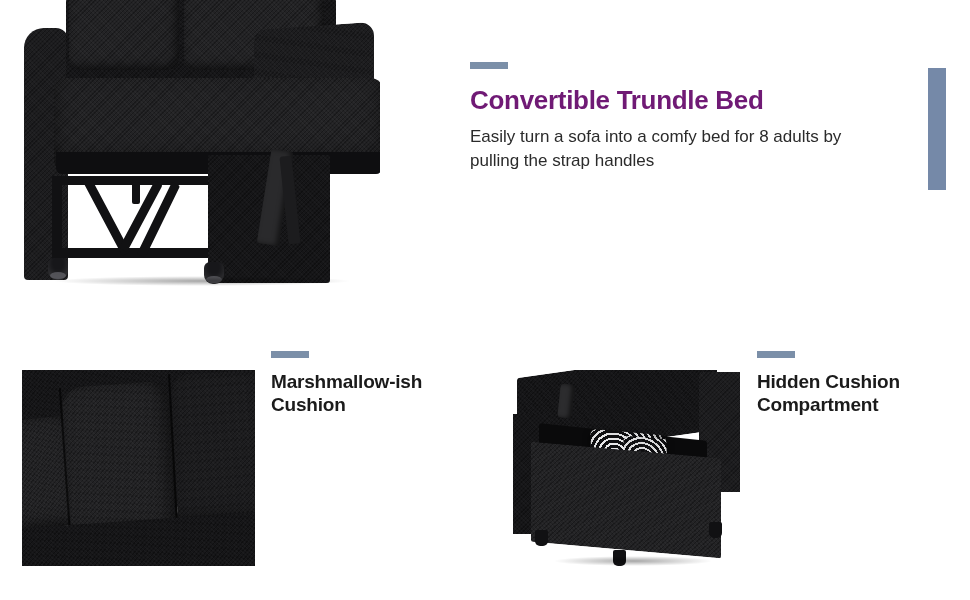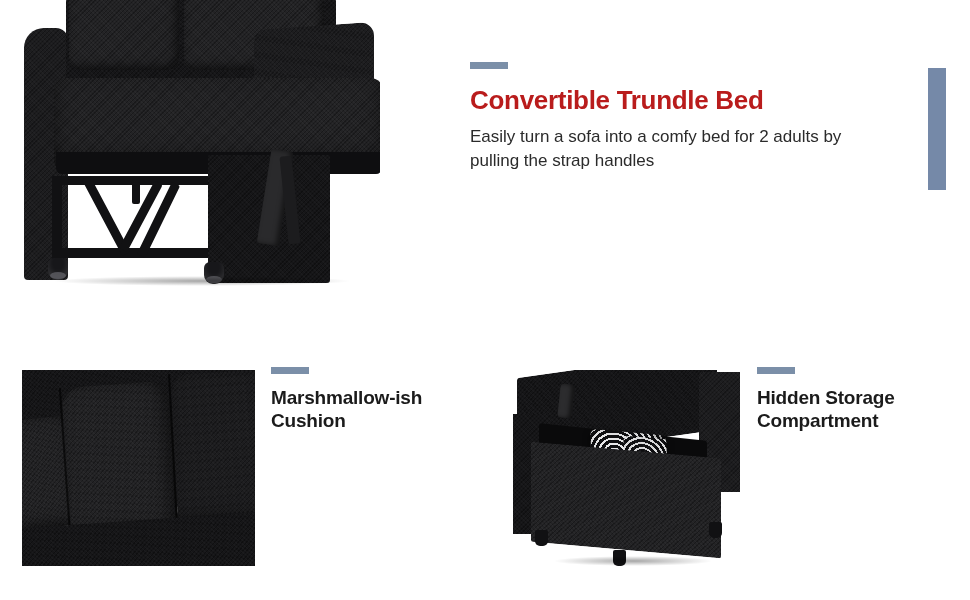--- a/index.html
+++ b/index.html
@@ -29,21 +29,21 @@
   .edge-bar {
     position: absolute;
     width: 18px;
     background: #7589a8;
   }
 
   
   .headline {
     font-size: 26px;
     font-weight: bold;
-    color: #b91c1c;
+    color: #701a75;
     letter-spacing: -0.3px;
     line-height: 1.18;
     margin: 0;
   }
   .subcopy {
     font-size: 17px;
     font-weight: 300;
     color: #2b2b2b;
     line-height: 1.42;
     margin: 0;
@@ -82,21 +82,21 @@
   
   .feat-photo {
     position: absolute;
     top: 370px;
     height: 196px;
     overflow: hidden;
   }
   .feat-photo.left  { left: 22px;  width: 233px; }
   .feat-photo.right { left: 513px; width: 227px; }
 
-  .feat-copy { position: absolute; top: 367px; }
+  .feat-copy { position: absolute; top: 351px; }
   .feat-copy.left  { left: 271px; width: 215px; }
   .feat-copy.right { left: 757px; width: 207px; }
   .feat-copy .accent-bar { margin-bottom: 13px; }
   .feat-copy .feature-body { margin-top: 12px; }
 
   
   .photo-canvas { position: absolute; inset: 0; background: #ffffff; }
 
   
   .fabric {
@@ -343,21 +343,21 @@
 
       <div class="h-wheel" style="left:26px; top:258px;"></div>
       <div class="h-wheel" style="left:182px; top:262px;"></div>
       <div class="s-shadow" style="left:30px; bottom:44px; width:300px;"></div>
     </div>
   </div>
 
   <div class="hero-copy">
     <span class="accent-bar"></span>
     <h1 class="headline">Convertible Trundle Bed</h1>
-    <p class="subcopy">Easily turn a sofa into a comfy bed for 2 adults by pulling the strap handles</p>
+    <p class="subcopy">Easily turn a sofa into a comfy bed for 8 adults by pulling the strap handles</p>
   </div>
 
   <div class="edge-bar" style="left:928px; top:68px; height:122px;"></div>
 
   <div class="feat-photo left">
     <div class="photo-canvas">
       <div class="c-back fabric-dark"></div>
       <div class="c-cushA fabric"></div>
       <div class="c-cushB fabric"></div>
       <div class="c-cushC fabric-mid"></div>
@@ -383,16 +383,16 @@
       <div class="s-body fabric"></div>
       <div class="s-leg" style="left:22px; top:160px;"></div>
       <div class="s-leg" style="left:100px; top:180px;"></div>
       <div class="s-leg" style="left:196px; top:152px;"></div>
       <div class="s-shadow"></div>
     </div>
   </div>
 
   <div class="feat-copy right">
     <span class="accent-bar"></span>
-    <h2 class="feature-title">Hidden Storage Compartment</h2>
+    <h2 class="feature-title">Hidden Cushion Compartment</h2>
   </div>
 
 </div>
 
 </body></html>

